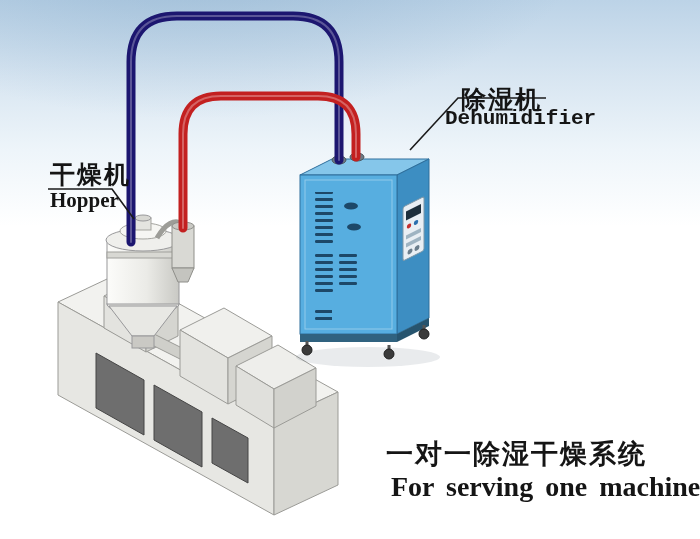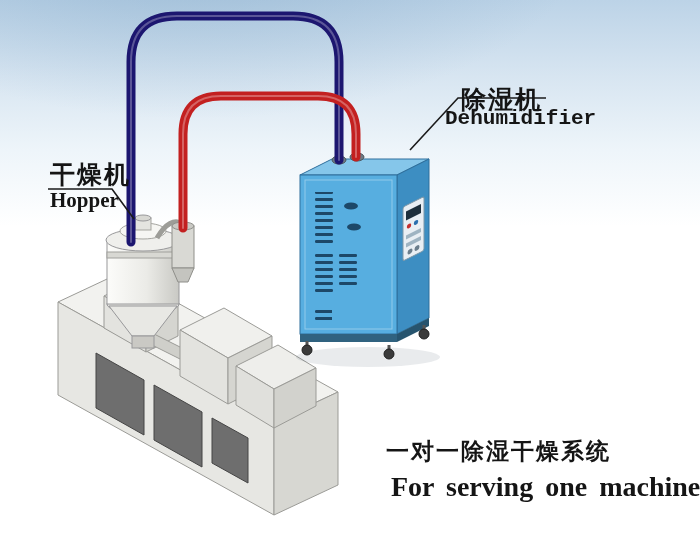--- a/index.html
+++ b/index.html
@@ -11,21 +11,21 @@
       linear-gradient(180deg,#bcd3e7 0%,#d7e5f1 14%,#eef5fa 28%,#ffffff 42%,#ffffff 100%);
   }
   .stage svg{position:absolute;left:0;top:0;}
   .lbl{position:absolute;color:#151515;white-space:nowrap;}
   .cn{font-family:"Liberation Serif",serif;font-weight:700;letter-spacing:2px;}
   .en{font-family:"Liberation Serif",serif;font-weight:700;}
   #lbl-hopper-cn{left:50px;top:158px;font-size:25px;}
   #lbl-hopper-en{left:50px;top:188px;font-size:21px;}
   #lbl-dehu-cn{left:461px;top:67px;font-size:25px;margin-top:16px;}
   #lbl-dehu-en{left:445px;top:107px;font-size:21px;font-family:Liberation Mono, monospace;}
-  #caption-cn{left:386px;top:436px;font-size:23px;}
+  #caption-cn{left:386px;top:436px;font-size:27px;}
   #caption-en{left:391px;top:471px;font-size:28px;word-spacing:5px;}
 </style>
 </head>
 <body>
 
 <div class="stage">
 
   <svg width="700" height="539" viewBox="0 0 700 539">
     <defs>
       <pattern id="louver" width="24" height="7" patternUnits="userSpaceOnUse">

